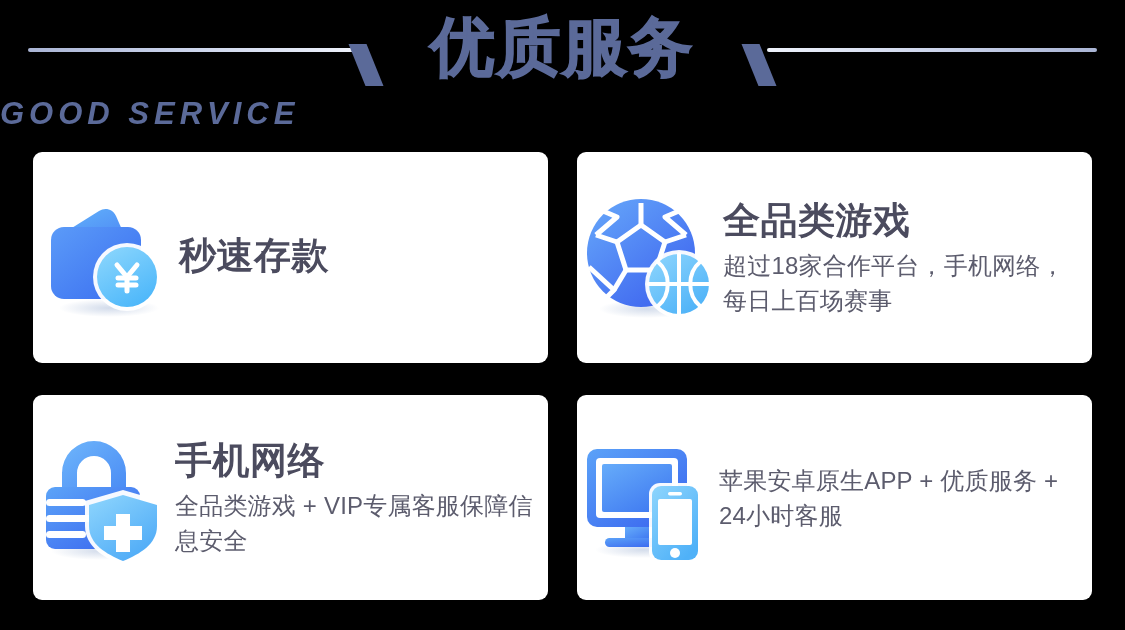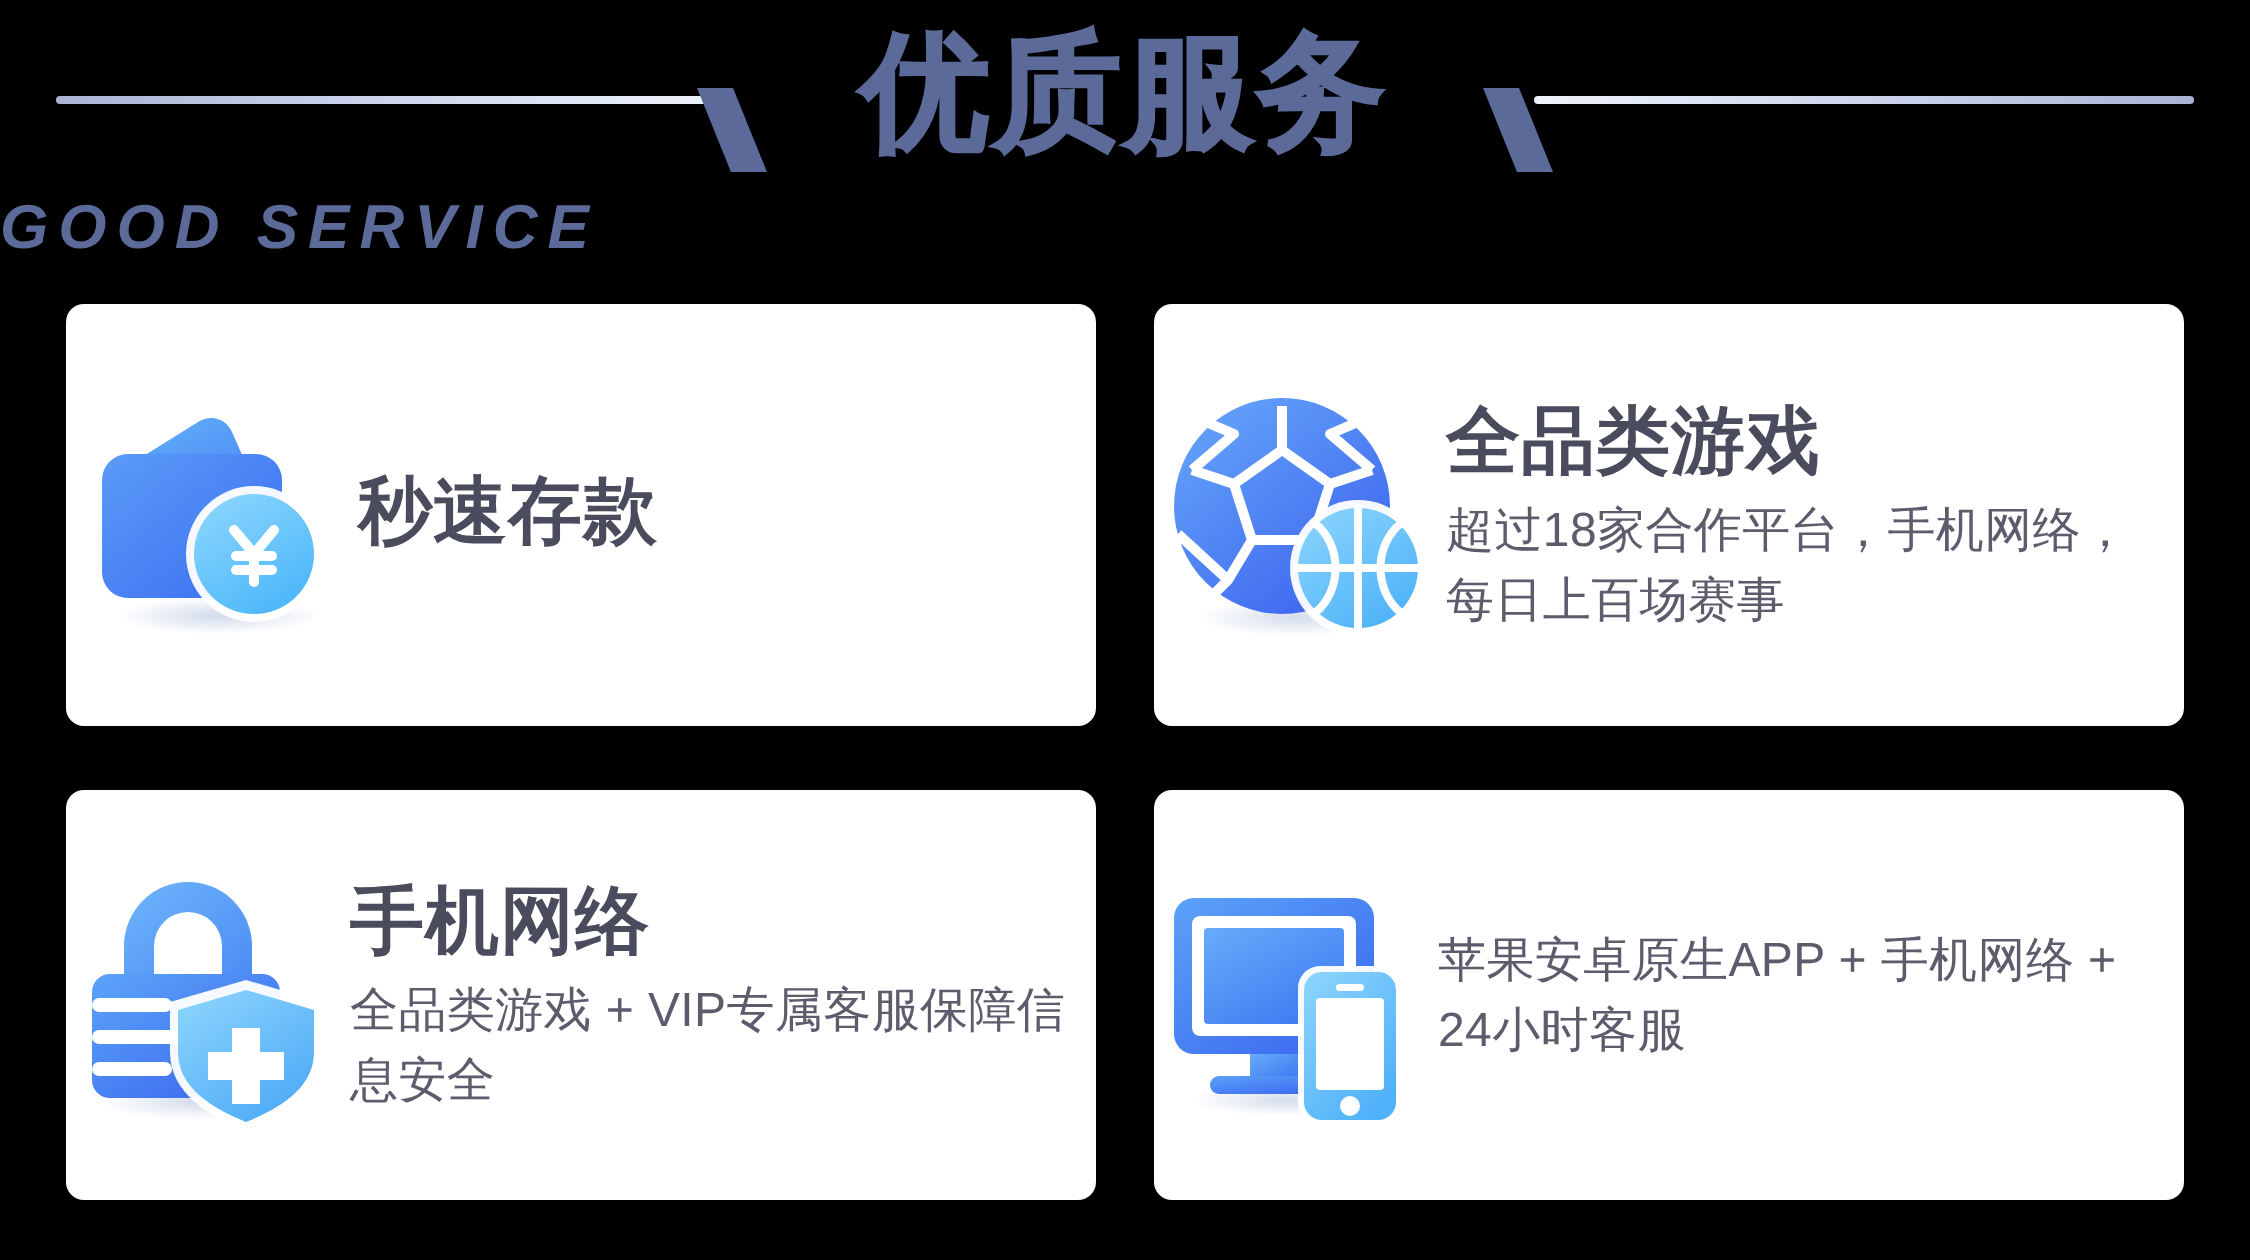--- a/index.html
+++ b/index.html
@@ -280,18 +280,18 @@
           <rect x="48" y="98" width="24" height="14" fill="url(#mg2)"></rect>
           <rect x="28" y="109" width="64" height="9" rx="4.5" fill="url(#mg1)"></rect>
           <rect x="72" y="54" width="52" height="80" rx="11" fill="#ffffff" opacity="0.95"></rect>
           <rect x="75" y="57" width="46" height="74" rx="9" fill="url(#pg1)"></rect>
           <rect x="81" y="70" width="34" height="46" rx="2" fill="#ffffff"></rect>
           <rect x="91" y="63" width="14" height="3.5" rx="1.75" fill="#ffffff"></rect>
           <circle cx="98" cy="124" r="5" fill="#ffffff"></circle>
         </svg>
       </div>
       <div class="card-text">
-        <div class="card-desc">苹果安卓原生APP + 手机网络 + 24小时客服</div>
+        <div class="card-desc">苹果安卓原生APP + 优质服务 + 24小时客服</div>
       </div>
     </div>
 
   </div>
 </div>
 
 </body></html>

